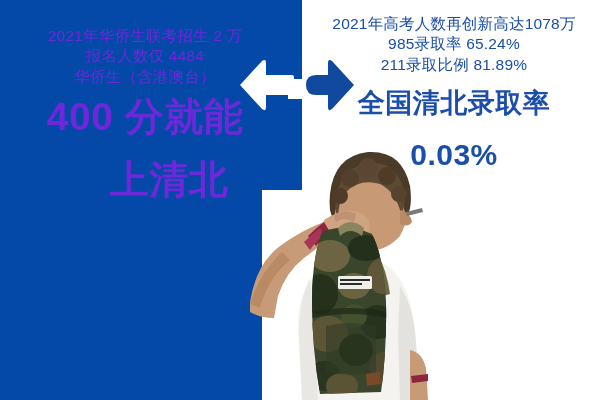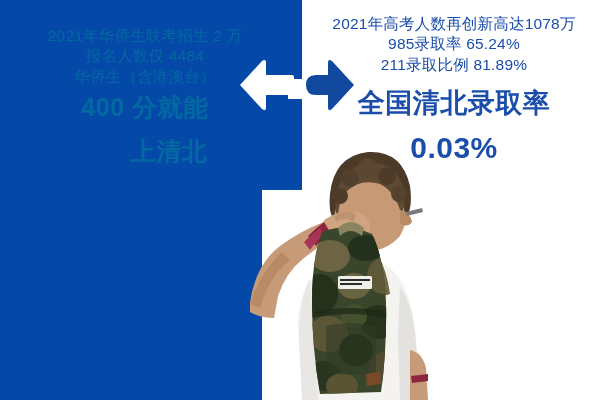--- a/index.html
+++ b/index.html
@@ -55,49 +55,49 @@
     position: absolute;
     z-index: 6;
     text-align: center;
     line-height: 1.32;
     white-space: nowrap;
   }
   .left-text {
     left: 0;
     top: 26px;
     width: 290px;
-    color: #0369a1;
+    color: #6d28d9;
   }
   .right-text {
     left: 308px;
     top: 14px;
     width: 292px;
     color: #1B4EAA;
   }
 
   .line-thin {
     font-size: 15.5px;
     font-weight: 400;
     letter-spacing: 0.2px;
   }
   .line-bold {
     font-weight: 700;
     letter-spacing: 0.5px;
   }
   .left-text .line-bold {
-    font-size: 25px;
+    font-size: 39px;
     margin-top: 4px;
   }
   .right-text .line-bold {
     font-size: 27px;
     margin-top: 11px;
   }
   .right-text .line-bold.pct {
     font-size: 30px;
-    margin-top: 6px;
+    margin-top: 13px;
   }
   .left-text .line-bold.second {
     margin-top: 11px;
     padding-left: 48px;
   }
 
   
   .arrow {
     position: absolute;
     z-index: 5;

